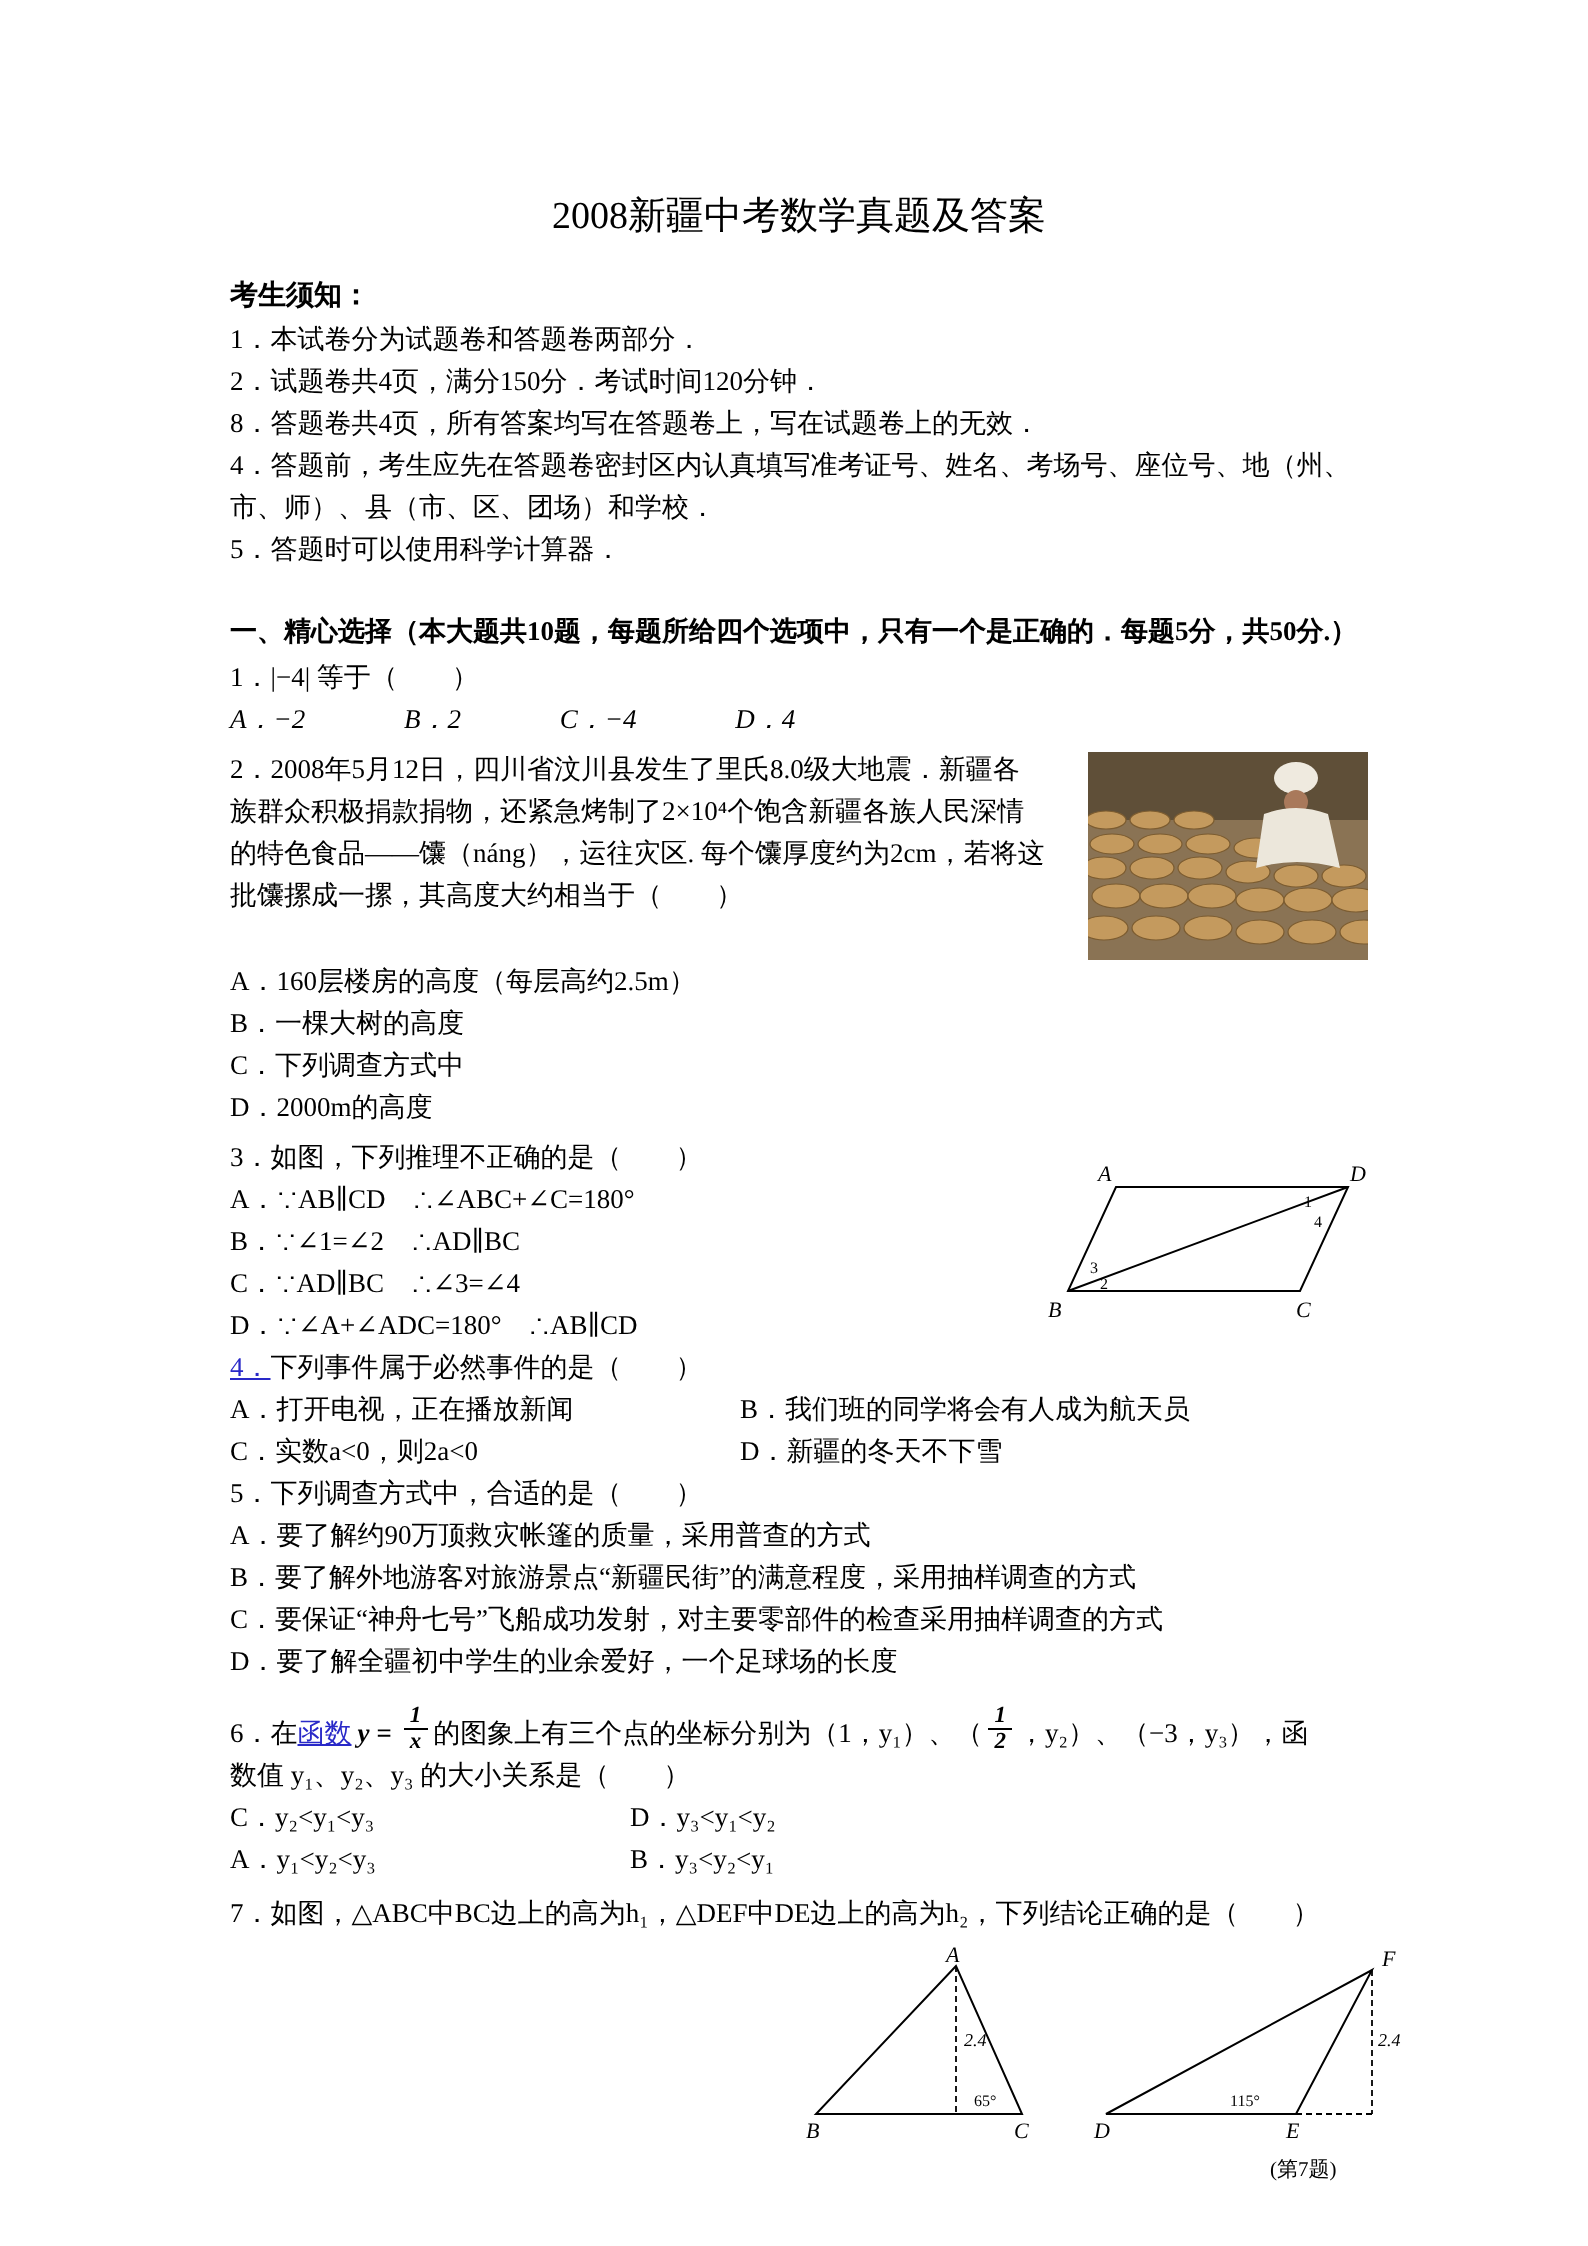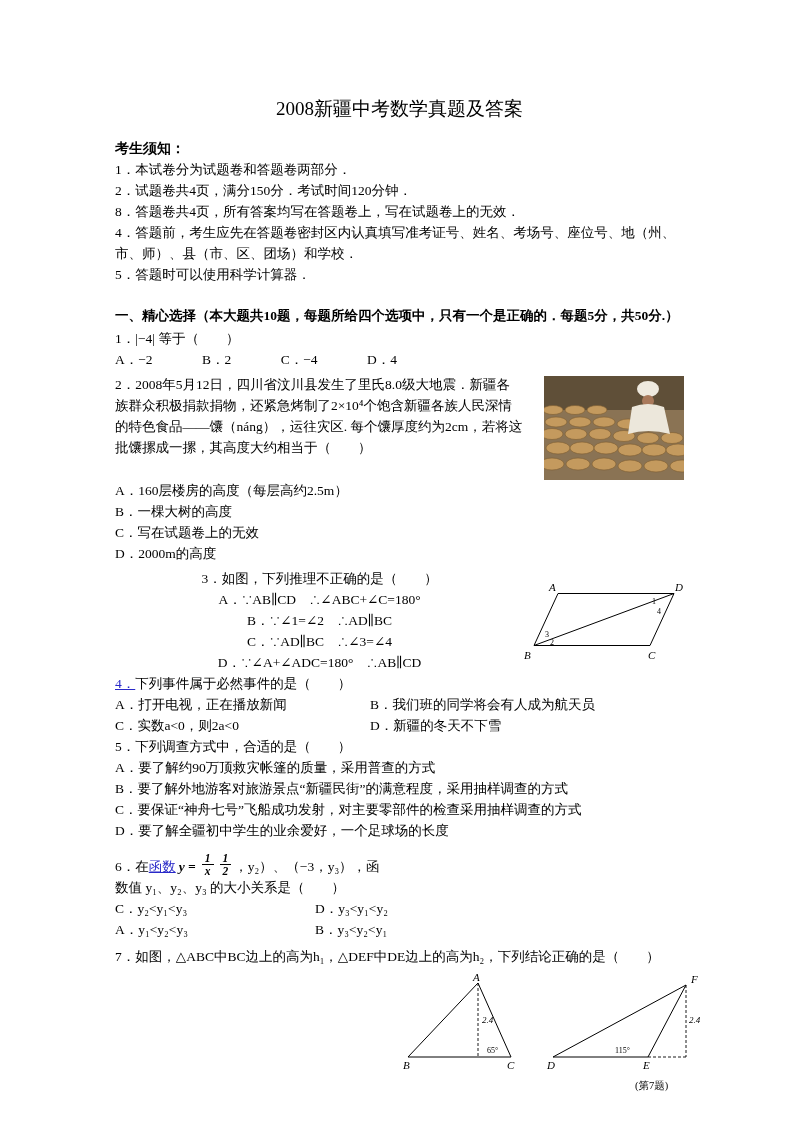--- a/index.html
+++ b/index.html
@@ -6,26 +6,26 @@
   .page{
     width:794px;height:1123px;background:#fff;box-sizing:border-box;
     padding:96px 110px 10px 115px;overflow:hidden;position:relative;
     font-family:"Liberation Serif","DejaVu Serif",serif;
     font-size:13.5px;line-height:21px;color:#000;
   }
   .title{font-size:19px;line-height:26px;font-weight:400;text-align:center;margin:0 0 16px 0;}
   .notice-heading{font-weight:bold;font-size:14px;}
   .sec-heading{font-weight:bold;margin-top:20px;margin-bottom:2px;}
   .line{white-space:normal;}
-  .opt-row span{display:inline-block;margin-right:46px;}
+  .opt-row span{display:inline-block;margin-right:46px;font-style:italic;}
   .doclink{color:#2929c8;text-decoration:underline;cursor:pointer;}
   .q2-wrap{display:flex;margin-top:4px;}
   .q2-text{width:408px;}
   .photo{width:140px;height:104px;margin-left:auto;margin-top:2px;}
-  .q3-wrap{display:flex;margin-top:4px;text-align:center;}
+  .q3-wrap{display:flex;margin-top:4px;}
   .q3-left{flex:1;}
   .q3-fig{width:160px;margin-top:2px;}
   .two-col{display:flex;}
   .two-col .c1{width:255px;}
   .q6-line1{display:flex;align-items:flex-end;white-space:nowrap;height:34px;margin-top:2px;}
   .frac{display:inline-flex;flex-direction:column;align-items:center;font-size:11.5px;line-height:12px;margin:0 3px;font-weight:bold;font-style:italic;}
   .frac .num{border-bottom:1px solid #000;padding:0 3px;}
   .frac .den{padding:0 3px;}
   .mbi{font-weight:bold;font-style:italic;margin:0 3px;}
   .q6-opts .c1{width:200px;}
@@ -99,21 +99,21 @@
         </g>
         <g>
           <ellipse cx="104" cy="13" rx="11" ry="8" fill="#efeadf"></ellipse>
           <circle cx="104" cy="25" r="6" fill="#a9795b"></circle>
           <path d="M88,31 Q104,25 120,31 L126,58 Q104,52 84,58 Z" fill="#ece7db"></path>
         </g>
       </svg>
     </div>
     <div class="line">A．160层楼房的高度（每层高约2.5m）</div>
     <div class="line">B．一棵大树的高度</div>
-    <div class="line">C．写在试题卷上的无效</div>
+    <div class="line">C．下列调查方式中</div>
     <div class="line">D．2000m的高度</div>
   </div>
 
   <div class="q3-wrap">
     <div class="q3-left">
       <div class="line">3．如图，下列推理不正确的是（　　）</div>
       <div class="line">A．∵AB∥CD　∴∠ABC+∠C=180°</div>
       <div class="line">B．∵∠1=∠2　∴AD∥BC</div>
       <div class="line">C．∵AD∥BC　∴∠3=∠4</div>
       <div class="line">D．∵∠A+∠ADC=180°　∴AB∥CD</div>
@@ -156,20 +156,21 @@
 
   <div>
     <div class="q6-line1">
       <span>6．在</span>
         <span class="doclink">函数</span>
         <span class="mbi">y =</span>
         <span class="frac">
           <span class="num">1</span>
           <span class="den">x</span>
         </span>
+        <span>的图象上有三个点的坐标分别为（1，y₁）、（</span>
         <span class="frac">
           <span class="num">1</span>
           <span class="den">2</span>
         </span>
         <span>，y₂）、（−3，y₃），函</span>
     </div>
     <div class="line">数值 y₁、y₂、y₃ 的大小关系是（　　）</div>
     <div class="two-col q6-opts">
       <span class="c1">C．y₂&lt;y₁&lt;y₃</span>
       <span>D．y₃&lt;y₁&lt;y₂</span>

